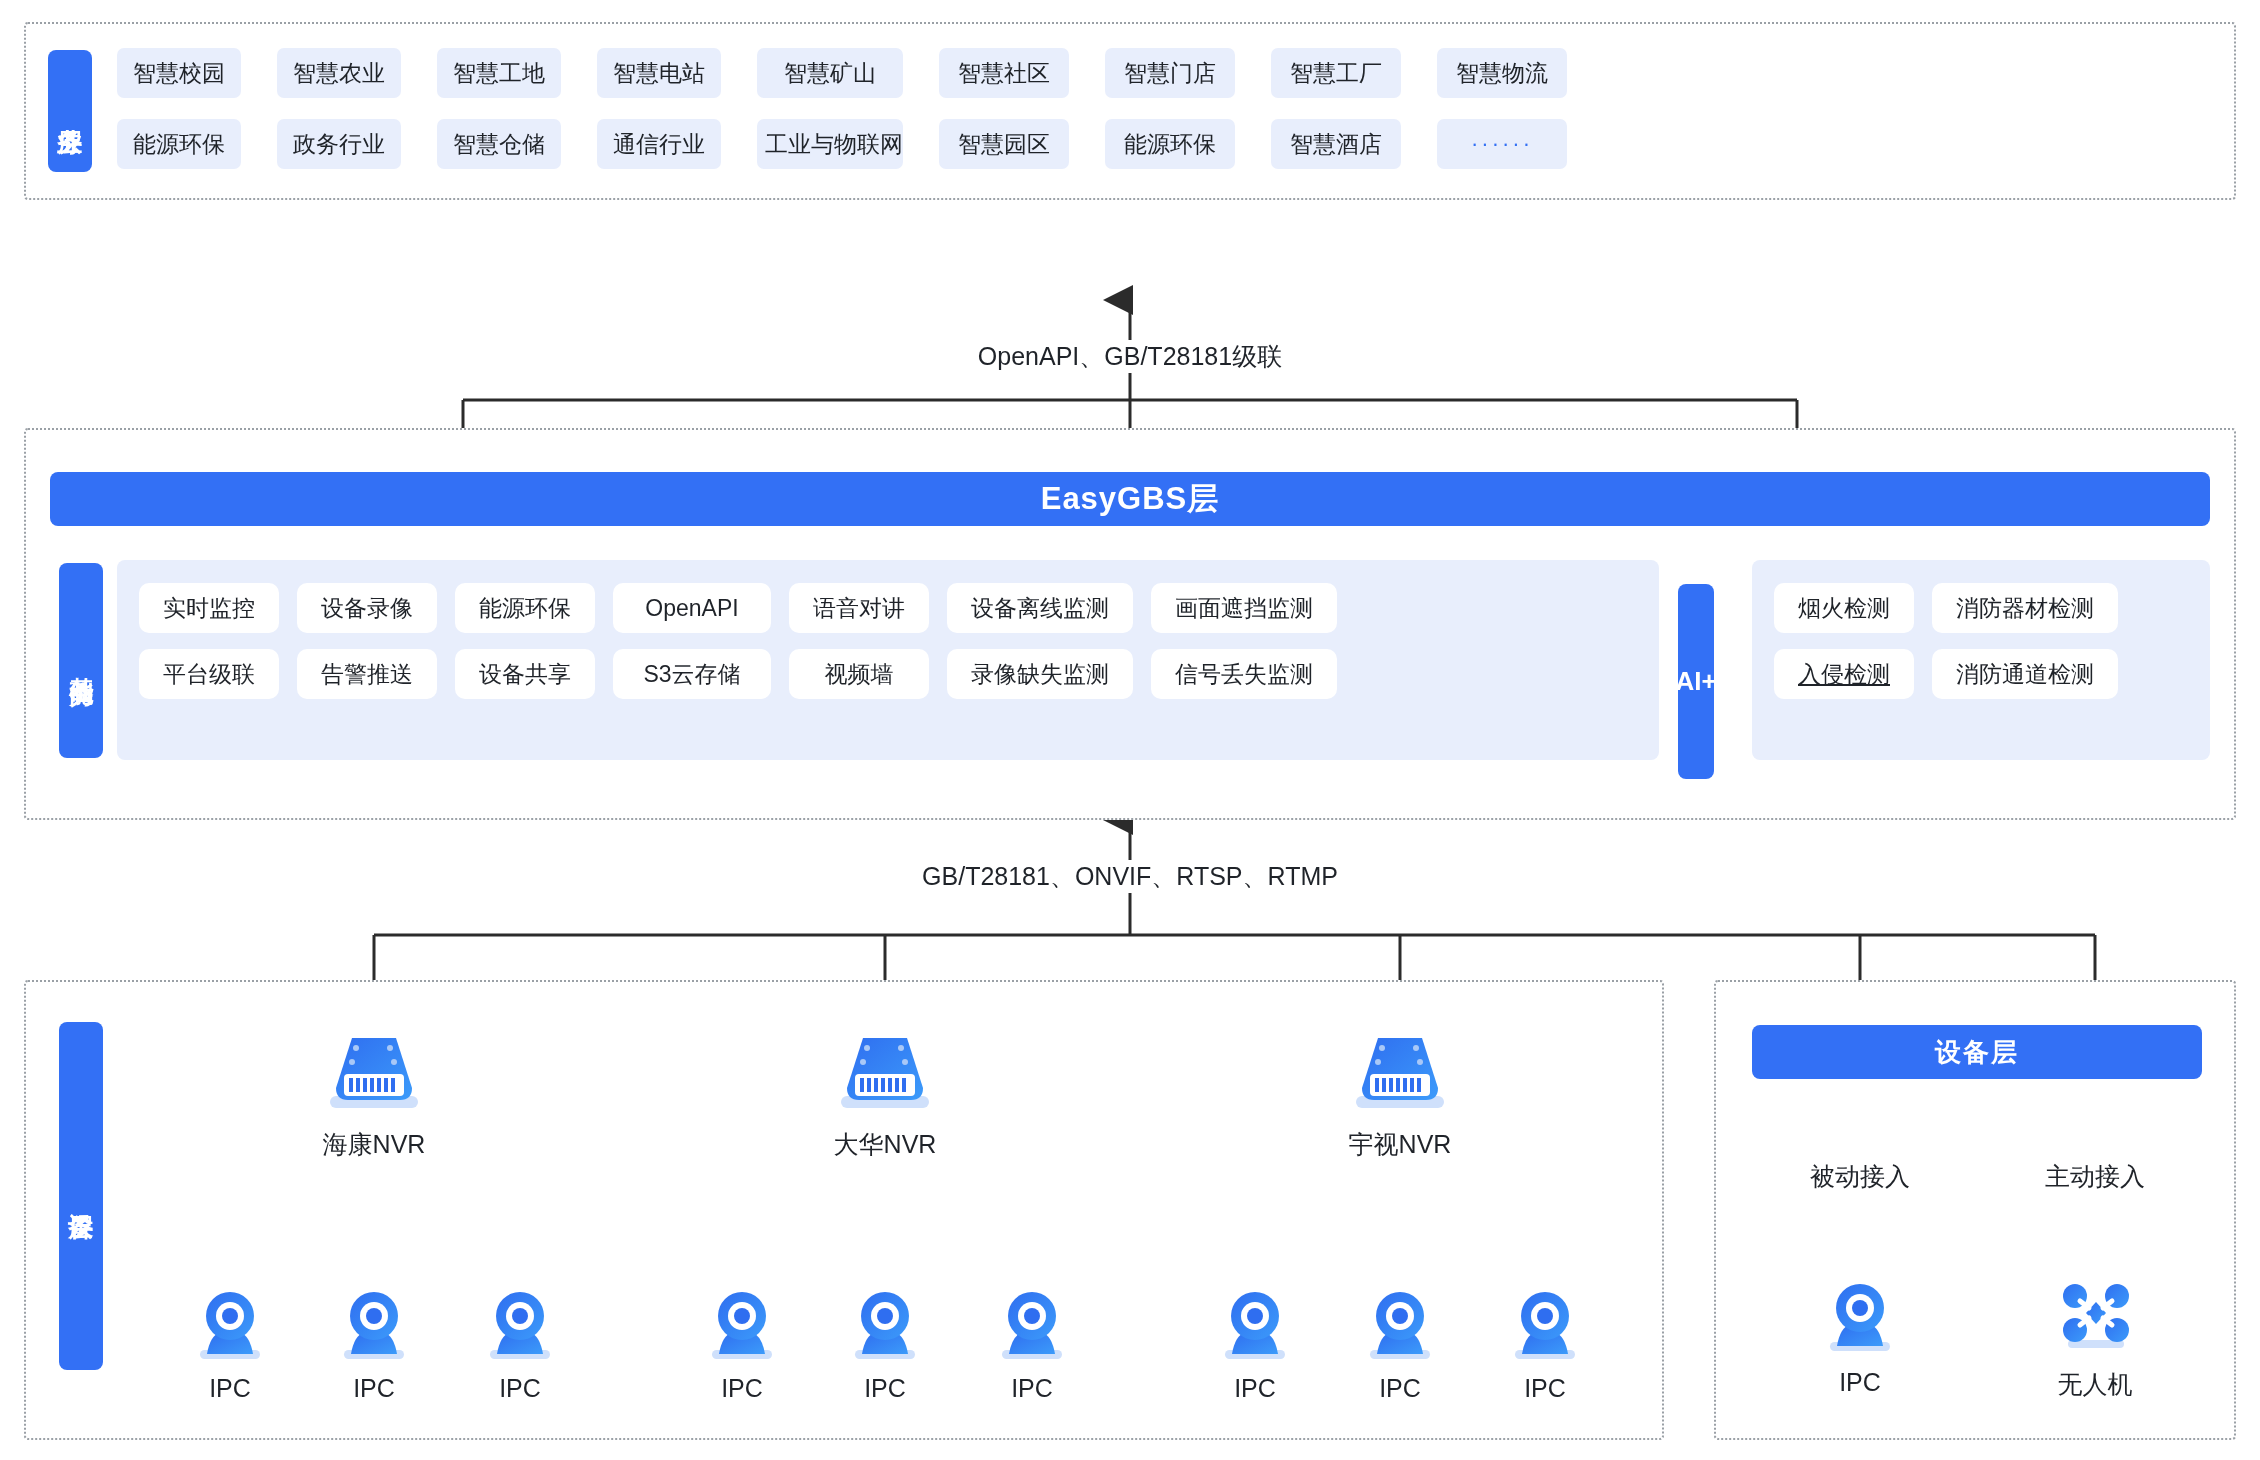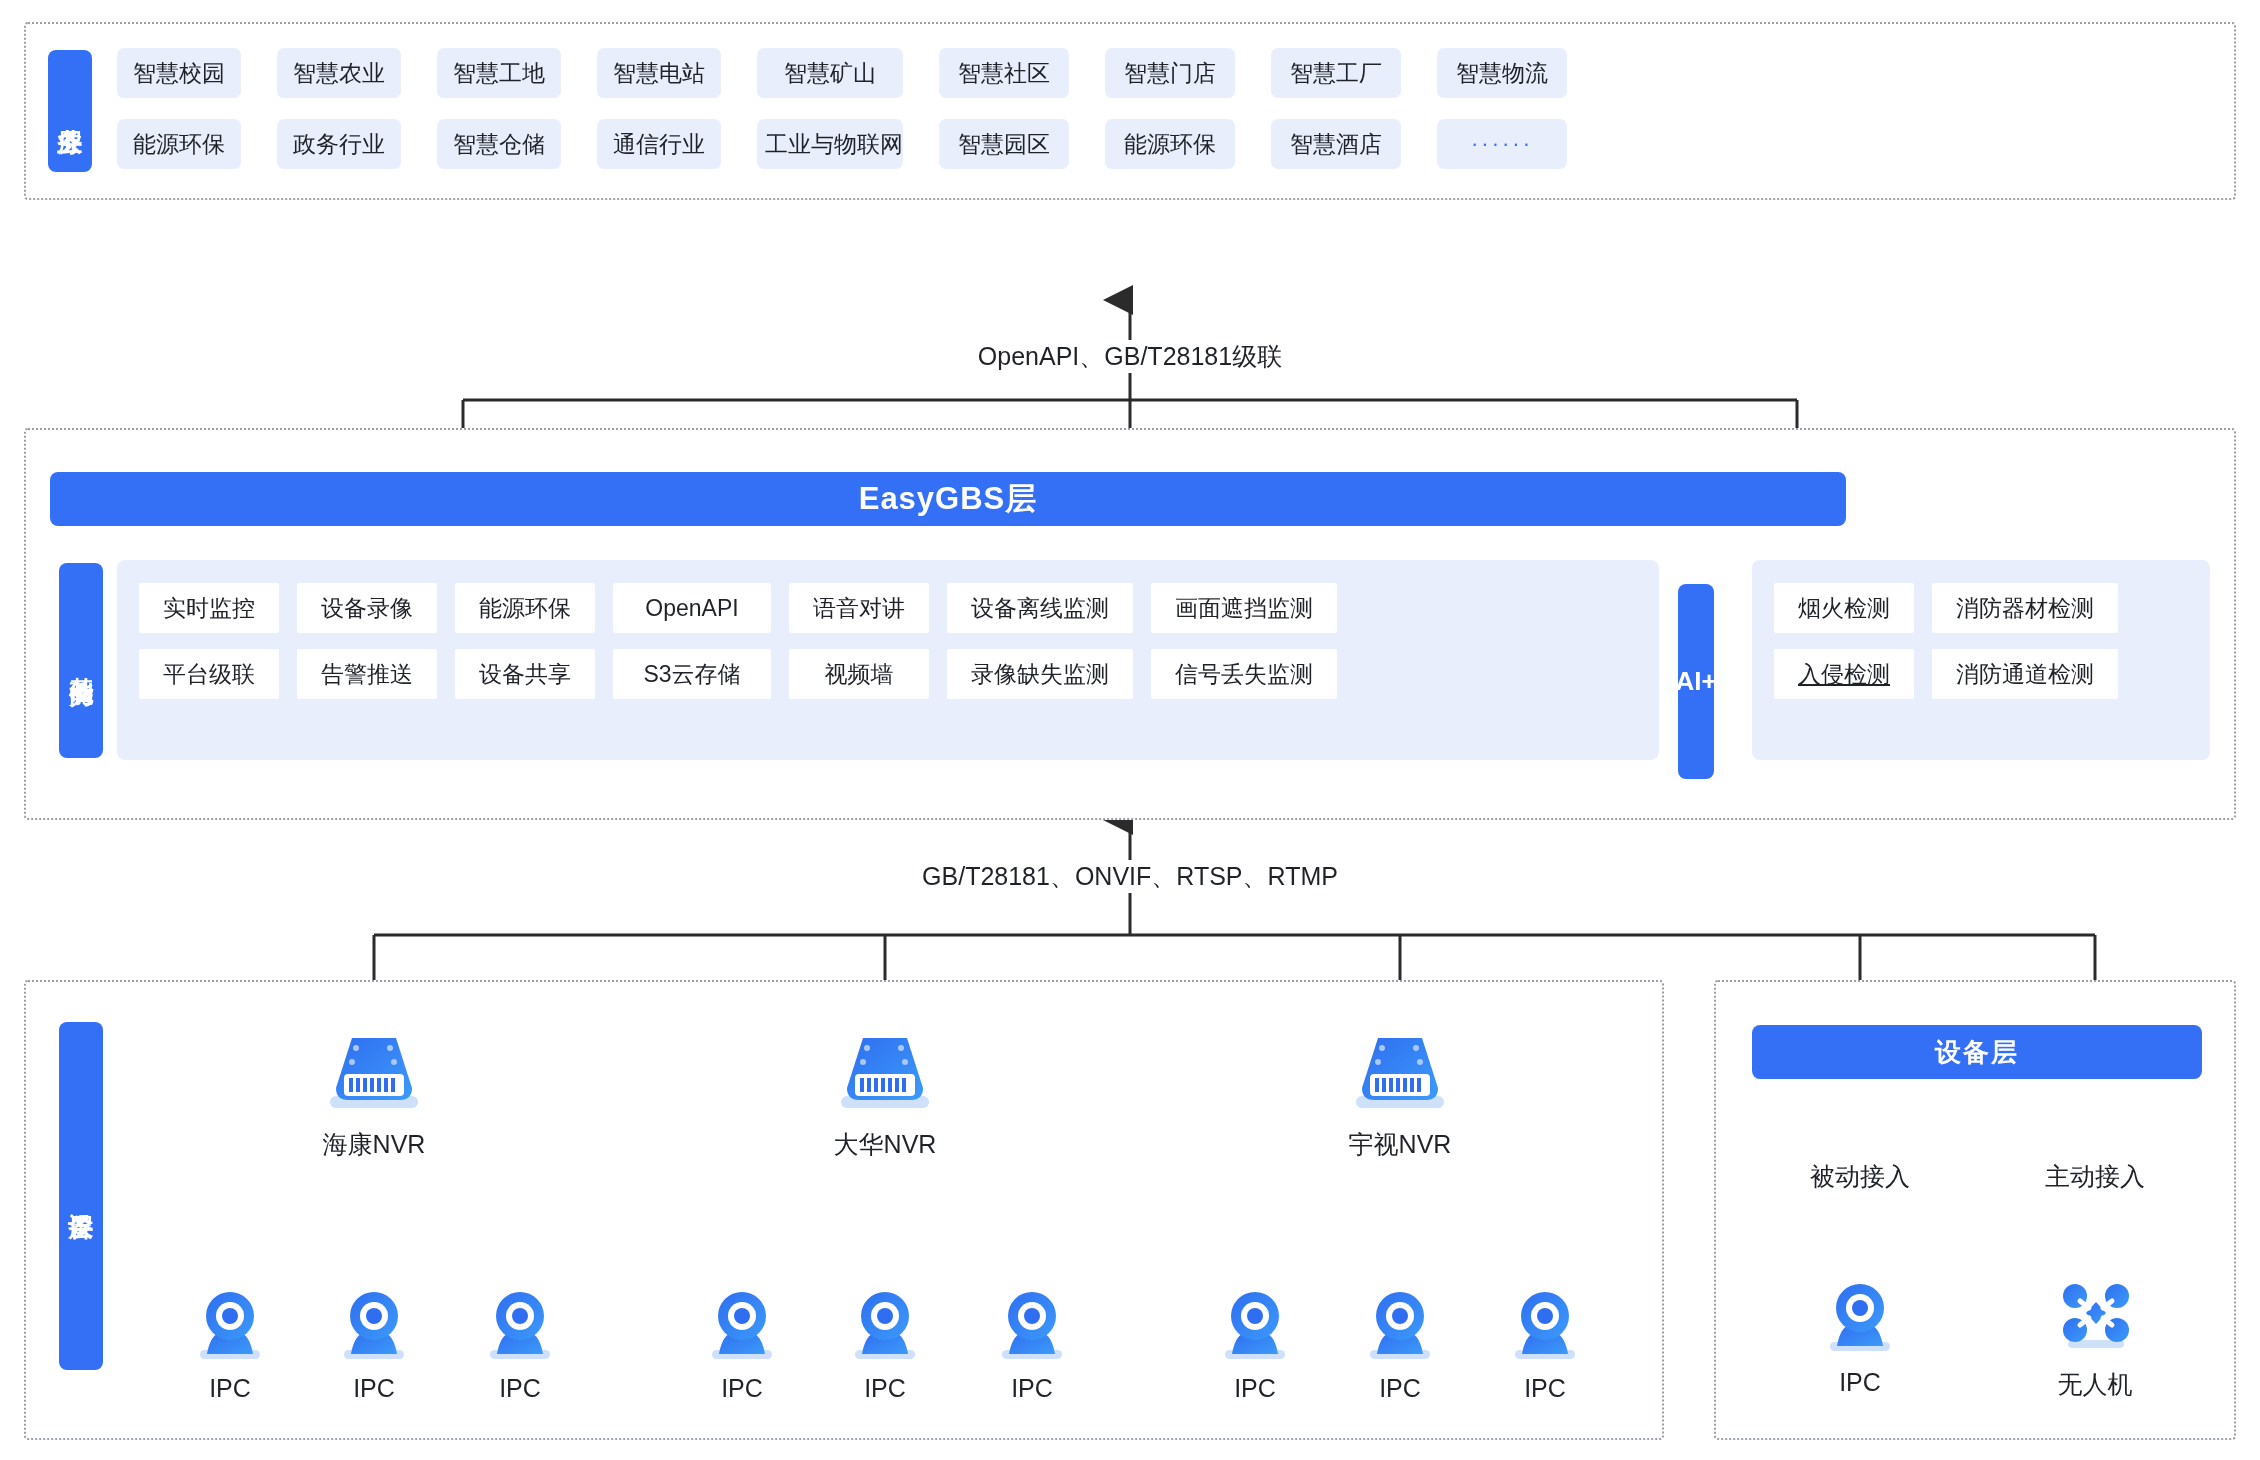--- a/index.html
+++ b/index.html
@@ -69,21 +69,21 @@
   
   .cap-panel {
     position: absolute;
     background: #e8eefc;
     border-radius: 8px;
   }
   .cap-grid { position: absolute; display: flex; flex-direction: column; gap: 16px; }
   .cap-line { display: flex; gap: 18px; }
   .cap {
     background: #ffffff;
-    border-radius: 2px;
+    border-radius: 10px;
     height: 50px;
     display: flex;
     align-items: center;
     justify-content: center;
     font-size: 23px;
     white-space: nowrap;
   }
 
   
   .ai-tab {
@@ -214,21 +214,21 @@
     <div class="chip" style="width:130px;">智慧园区</div>
     <div class="chip" style="width:130px;">能源环保</div>
     <div class="chip" style="width:130px;">智慧酒店</div>
     <div class="chip dots" style="width:130px;">······</div>
   </div>
 
   <div class="conn-label" style="left:930px; top:340px; width:400px;">OpenAPI、GB/T28181级联</div>
 
   <div class="dashed-box" style="left:24px; top:428px; width:2212px; height:392px;"></div>
 
-  <div class="gbs-bar" style="left:50px; top:472px; width:1796px; height:54px;">EasyGBS层</div>
+  <div class="gbs-bar" style="left:50px; top:472px; width:2160px; height:54px;">EasyGBS层</div>
 
   <div class="layer-tab" style="left:59px; top:563px; width:44px; height:195px; font-size:24px;">基础能力</div>
 
   <div class="cap-panel" style="left:117px; top:560px; width:1542px; height:200px;"></div>
 
   <div class="cap-grid" style="left:139px; top:583px;">
     <div class="cap-line">
       <div class="cap" style="width:140px;">实时监控</div>
       <div class="cap" style="width:140px;">设备录像</div>
       <div class="cap" style="width:140px;">能源环保</div>

